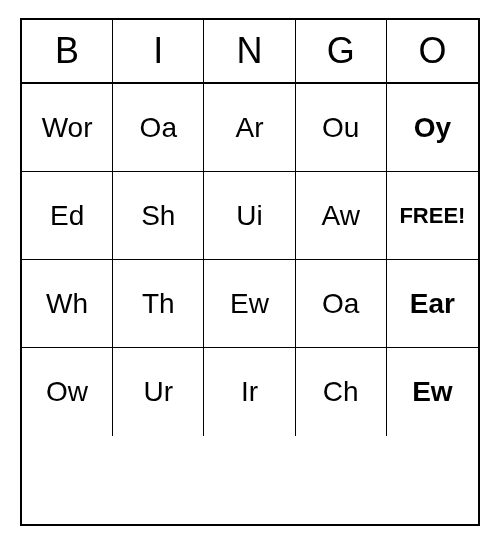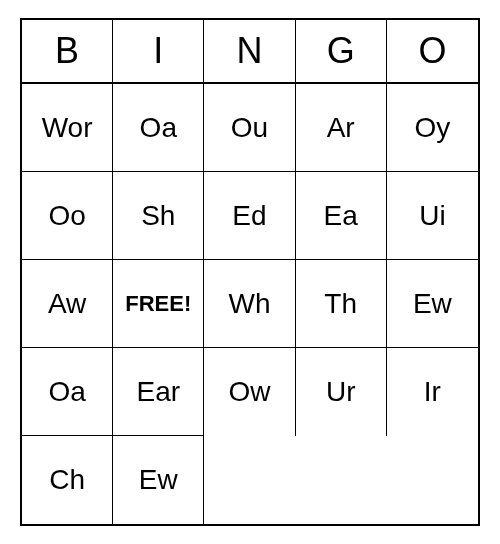--- a/index.html
+++ b/index.html
@@ -53,20 +53,21 @@
       align-items: center;
       justify-content: center;
       border-right: 1px solid #000;
       border-bottom: 1px solid #000;
       font-size: 28px;
       text-align: center;
     }
 
     .bingo-cell:nth-child(5n) {
       border-right: none;
+      font-weight: bold;
     }
 
     .bingo-cell:nth-last-child(-n+5) {
       border-bottom: none;
     }
 
     .free-cell {
       font-size: 22px;
       font-weight: bold;
     }
@@ -80,27 +81,25 @@
   <div class="bingo-header-cell">B</div>
       <div class="bingo-header-cell">I</div>
       <div class="bingo-header-cell">N</div>
       <div class="bingo-header-cell">G</div>
       <div class="bingo-header-cell">O</div>
     </div>
   <div class="bingo-grid">
 
   <div class="bingo-cell">Wor</div>
       <div class="bingo-cell">Oa</div>
+      <div class="bingo-cell">Ar</div>
       <div class="bingo-cell">Ou</div>
-      <div class="bingo-cell">Ar</div>
       <div class="bingo-cell">Oy</div>
-      <div class="bingo-cell">Oo</div>
+      <div class="bingo-cell">Ed</div>
       <div class="bingo-cell">Sh</div>
-      <div class="bingo-cell">Ed</div>
-      <div class="bingo-cell">Ea</div>
       <div class="bingo-cell">Ui</div>
       <div class="bingo-cell">Aw</div>
       <div class="bingo-cell free-cell">FREE!</div>
       <div class="bingo-cell">Wh</div>
       <div class="bingo-cell">Th</div>
       <div class="bingo-cell">Ew</div>
       <div class="bingo-cell">Oa</div>
       <div class="bingo-cell">Ear</div>
       <div class="bingo-cell">Ow</div>
       <div class="bingo-cell">Ur</div>

